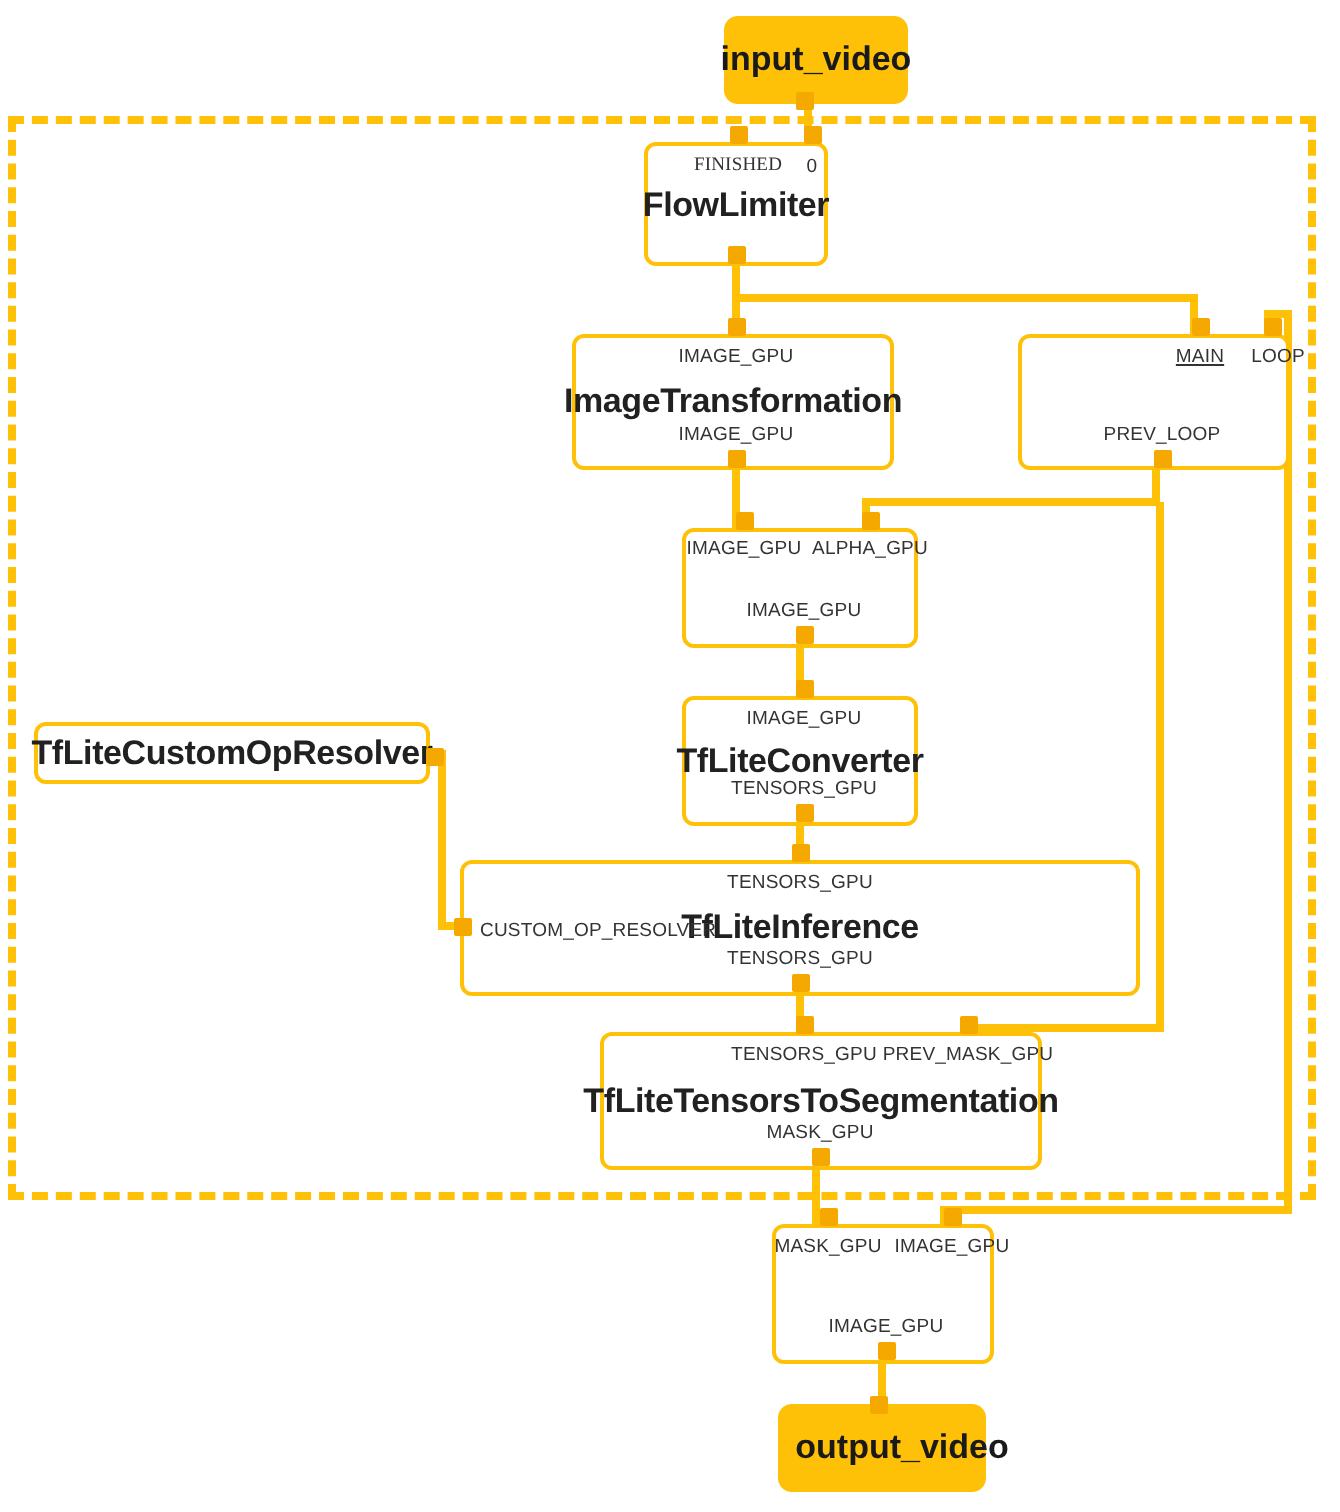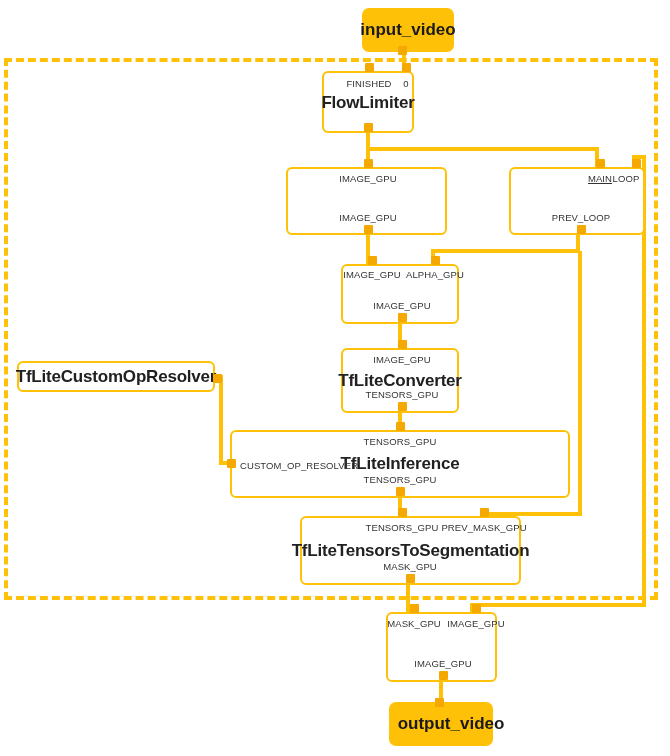--- a/index.html
+++ b/index.html
@@ -143,46 +143,47 @@
   <div class="stream" style="left:362px; top:8px; width:92px; height:44px;">
     <span>input_video</span>
   </div>
 
   <div class="stream" style="left:389px; top:702px; width:104px; height:44px;padding-left:20px;">
     <span>output_video</span>
   </div>
 
   <div class="node" style="left:322px; top:71px; width:92px; height:62px;">
     <div class="portrow top">
-      <span class="portlabel" style="left:45px; top:1px;">FINISHED</span>
+      <span class="portlabel" style="left:45px; top:1px;font-family:Liberation Serif, serif;">FINISHED</span>
       <span class="portlabel" style="left:82px; top:1px;">0</span>
       <span class="port" style="left:41px; top:-14px;"></span>
       <span class="port" style="left:78px; top:-14px;"></span>
     </div>
     <div class="title">FlowLimiter</div>
     <div class="portrow bottom">
       <span class="port" style="left:40px; top:10px;"></span>
     </div>
   </div>
 
   <div class="node" style="left:286px; top:167px; width:161px; height:68px;">
     <div class="portrow top">
       <span class="portlabel" style="left:80px; top:0px;">IMAGE_GPU</span>
       <span class="port" style="left:76px; top:-14px;"></span>
     </div>
+    <div class="title">ImageTransformation</div>
     <div class="portrow bottom">
       <span class="portlabel" style="left:80px; top:-1px;">IMAGE_GPU</span>
       <span class="port" style="left:76px; top:12px;"></span>
     </div>
   </div>
 
   <div class="node" style="left:509px; top:167px; width:136px; height:68px;">
     <div class="portrow top">
       <span class="portlabel" style="left:89px; top:0px;text-decoration:underline;">MAIN</span>
-      <span class="portlabel" style="left:115px; top:0px;">LOOP</span>
+      <span class="portlabel" style="left:128px; top:0px;">LOOP</span>
       <span class="port" style="left:85px; top:-14px;"></span>
       <span class="port" style="left:121px; top:-14px;"></span>
     </div>
     <div class="portrow bottom">
       <span class="portlabel" style="left:70px; top:-1px;">PREV_LOOP</span>
       <span class="port" style="left:66px; top:12px;"></span>
     </div>
   </div>
 
   <div class="node" style="left:341px; top:264px; width:118px; height:60px;">

